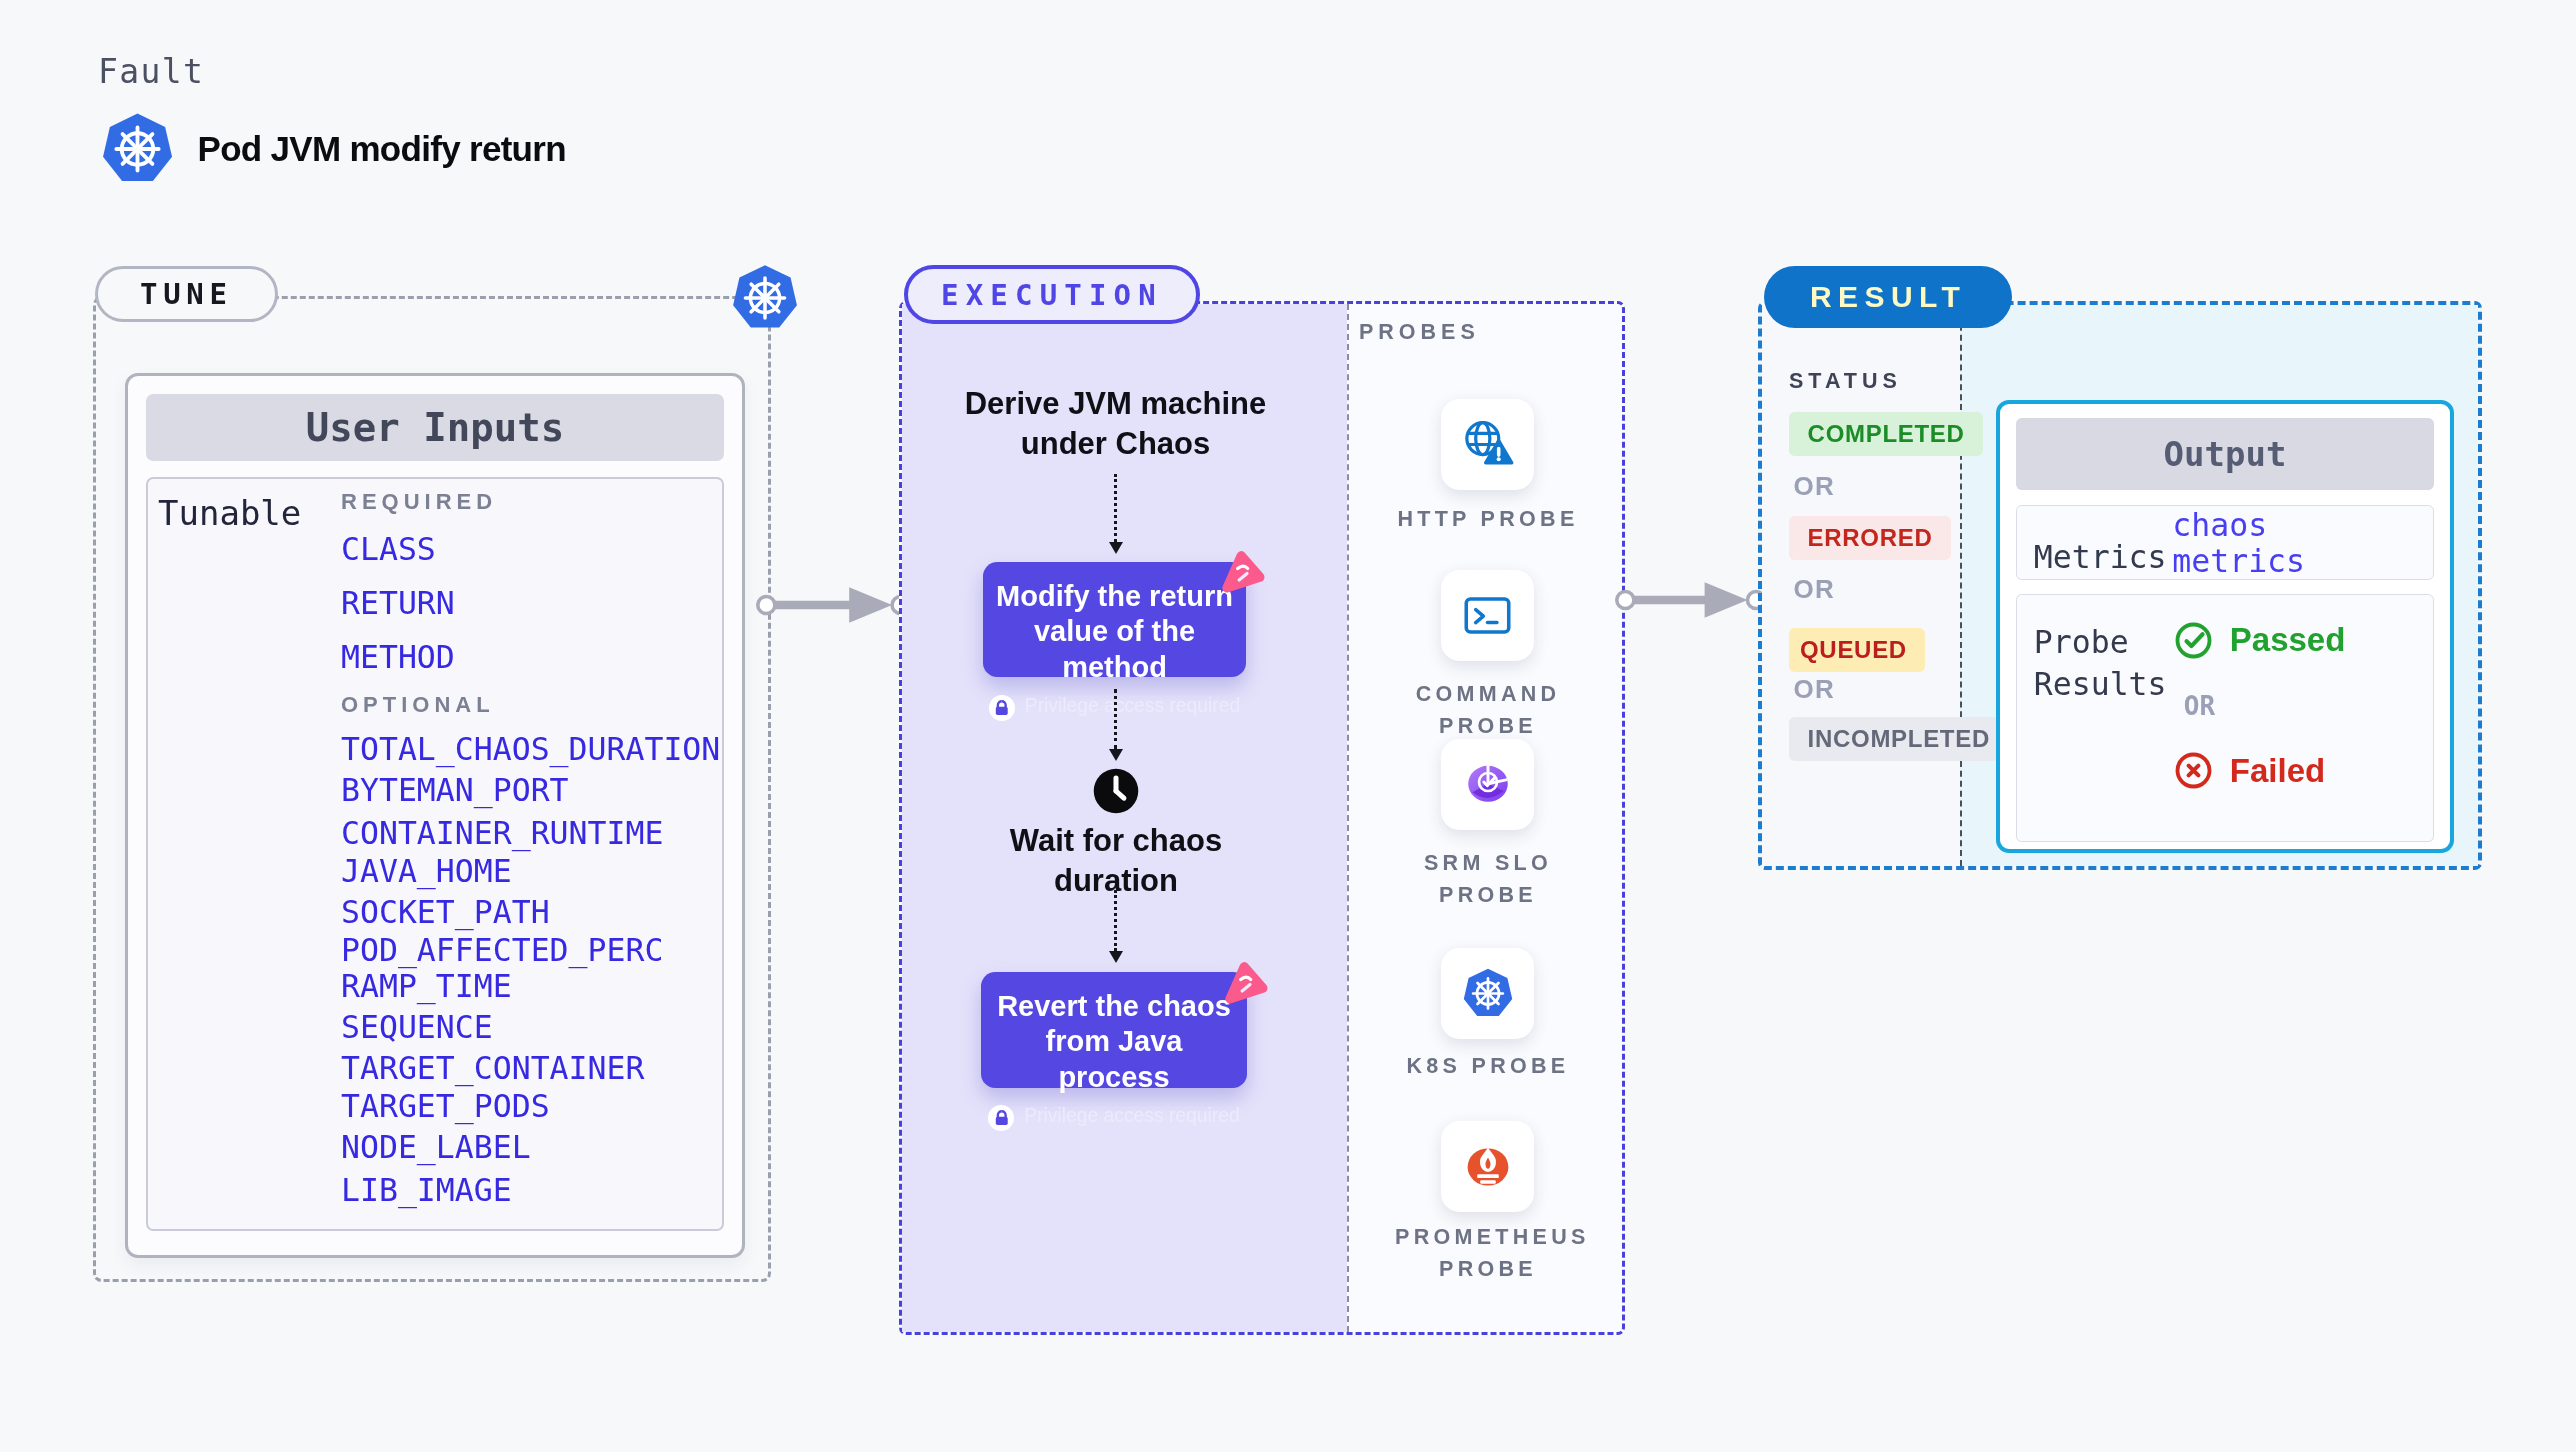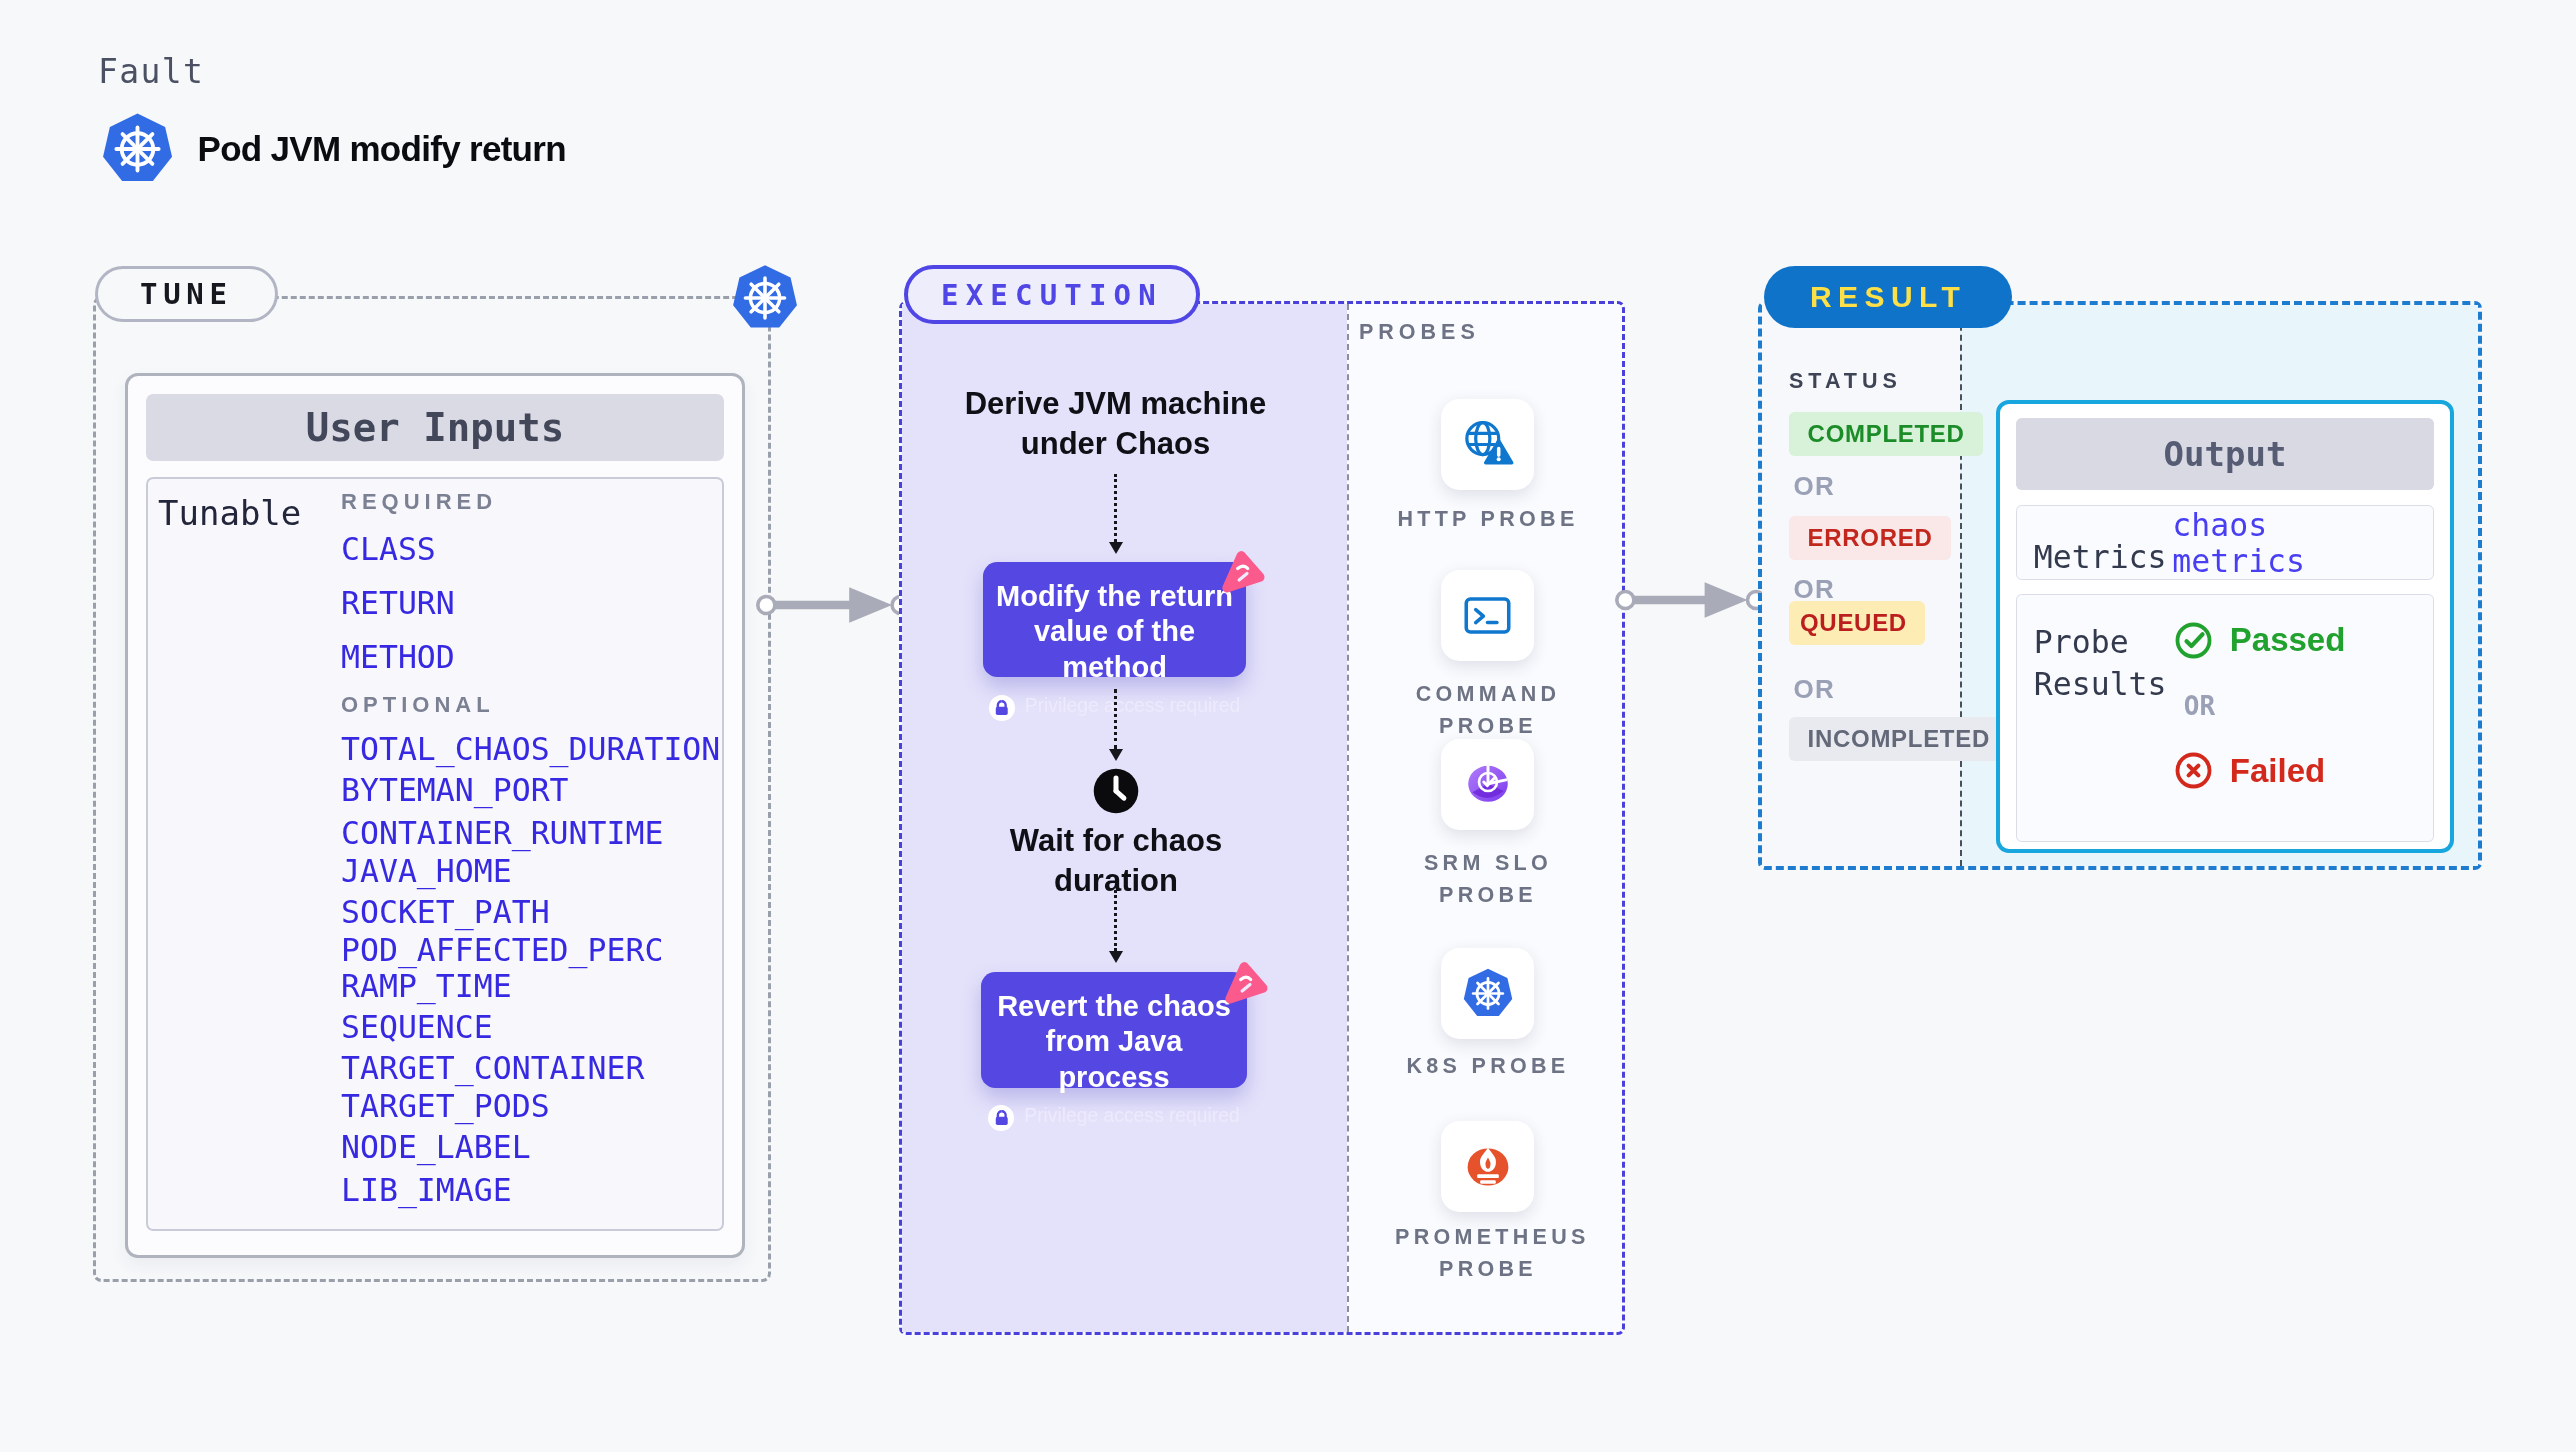--- a/index.html
+++ b/index.html
@@ -19,21 +19,21 @@
   .title-row { left: 99px; top: 109px; display: flex; align-items: center; gap: 21.5px; }
   .title-row h1 { font-size: 35px; font-weight: 800; color: #0b0c10; letter-spacing: -0.7px; }
 
   
   .pill { display: inline-flex; align-items: center; justify-content: center; border-radius: 43px; white-space: nowrap; }
   .tune-pill { left: 95px; top: 266px; height: 56px; padding: 0 42px; background: #f7f8fa;
     border: 3.6px solid #b2b5c3; font-size: 29px; font-weight: 700; letter-spacing: 5.7px; color: #16181f; }
   .exec-pill { left: 904px; top: 265px; height: 59px; padding: 0 33px; background: #eeedfc;
     border: 4.3px solid #4f46e5; font-size: 29px; font-weight: 700; letter-spacing: 7.2px; color: #4f46e5; }
   .result-pill { left: 1764px; top: 266px; height: 62px; padding: 0 46px; background: #0e73c9;
-    font-size: 30px; font-weight: 700; letter-spacing: 6.4px; color: #fde047; }
+    font-size: 30px; font-weight: 700; letter-spacing: 6.4px; color: #fef9c3; }
 
   
   .tune-box { left: 93px; top: 296px; width: 678px; height: 986px;
     border: 3.6px dashed #9aa0ab; border-radius: 8.6px; }
   .k8s-corner { left: 729px; top: 261px; width: 72px; height: 74px; }
 
   .ui-panel { left: 125px; top: 373px; width: 620px; height: 885px; background: #fcfcff;
     border: 3.6px solid #afb3bd; border-radius: 13px; box-shadow: 0 7.2px 17px rgba(40,45,80,0.06); }
   .ui-header { position: absolute; left: 18px; right: 18px; top: 18px; height: 67px; background: #dadae4;
     border-radius: 7.2px; display: flex; align-items: center; justify-content: center;
@@ -319,21 +319,21 @@
 <div class="abs result-box">
   <div class="result-bg-left"></div>
   <div class="result-bg-right"></div>
   <div class="result-divider"></div>
 
   <div class="status-label">STATUS</div>
   <div class="status-badge st-completed" style="top:107px;">COMPLETED</div>
   <div class="or-word" style="top:166px;">OR</div>
   <div class="status-badge st-errored" style="top:211px;">ERRORED</div>
   <div class="or-word" style="top:269px;">OR</div>
-  <div class="status-badge st-queued" style="top:296px;padding-left:11px;">QUEUED</div>
+  <div class="status-badge st-queued" style="top:323px;padding-left:11px;">QUEUED</div>
   <div class="or-word" style="top:369px;">OR</div>
   <div class="status-badge st-incompleted" style="top:412px;">INCOMPLETED</div>
 
   <div class="output-box">
     <div class="output-header mono">Output</div>
     <div class="output-row metrics-row">
       <div class="row-label mono">Metrics</div>
       <div class="metrics-value mono">chaos metrics</div>
     </div>
     <div class="output-row probe-results-row">

